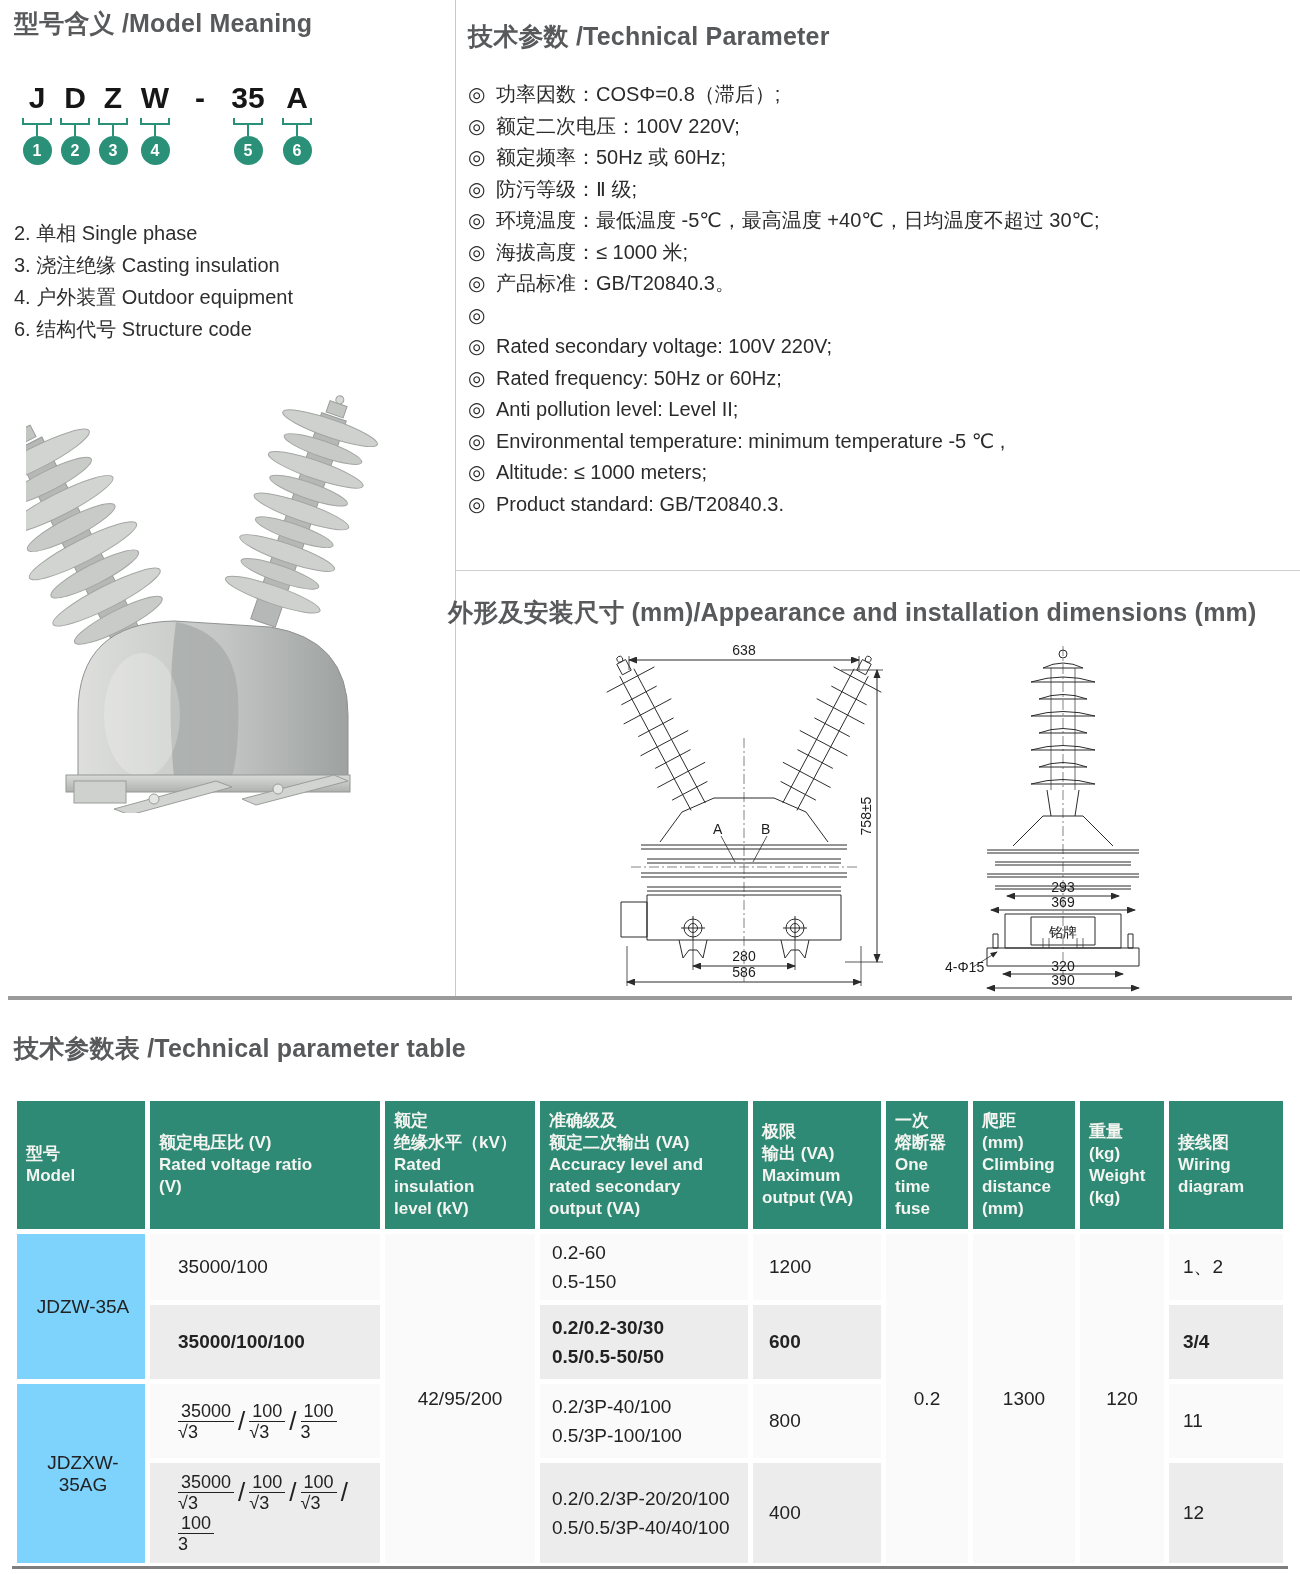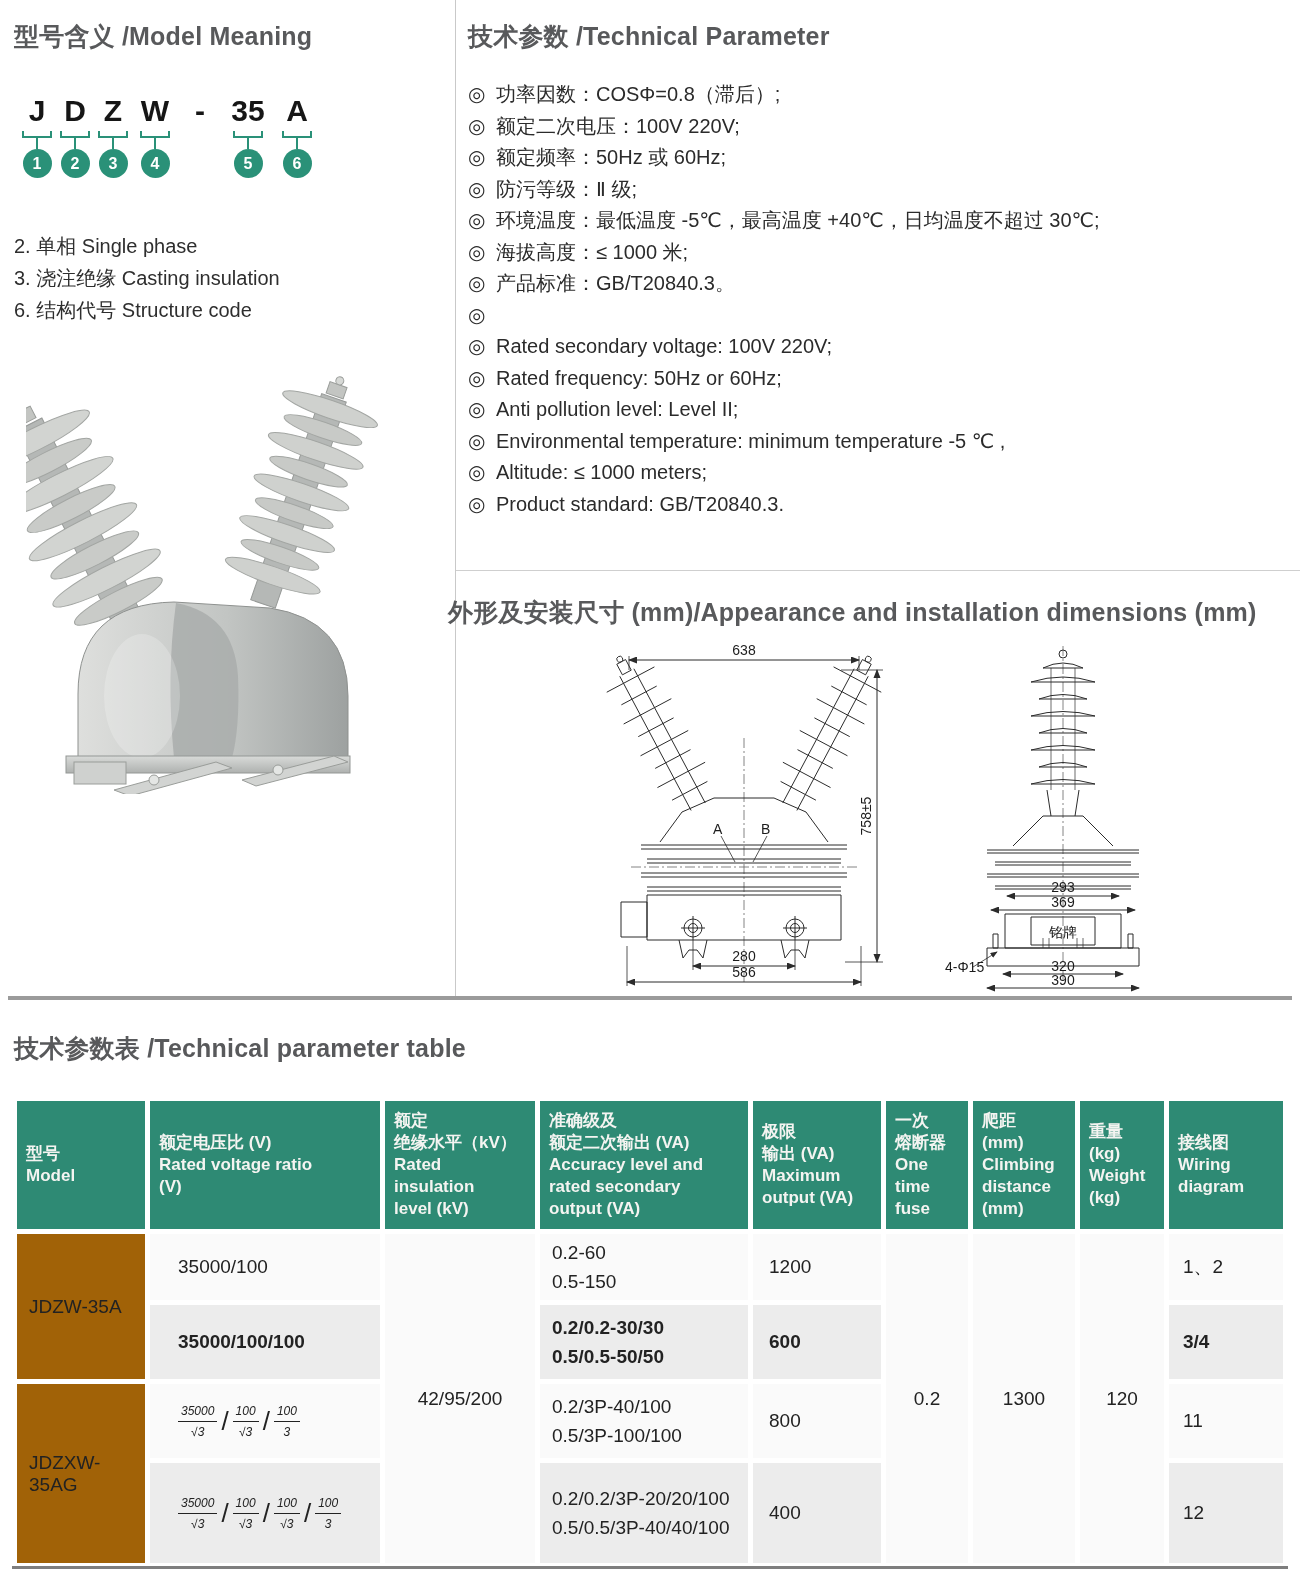--- a/index.html
+++ b/index.html
@@ -3,21 +3,21 @@
 <meta charset="utf-8">
 <style>
   * { margin:0; padding:0; box-sizing:border-box; }
   html,body { background:#ffffff; }
   body { font-family:"Liberation Sans","DejaVu Sans",sans-serif; color:#2b2b2b; }
   .page { position:relative; width:1300px; height:1574px; background:#fff; overflow:hidden; }
 
   .sec-title { font-size:25px; font-weight:bold; color:#58595b; letter-spacing:.2px; }
 
   
-  .col-left { position:absolute; left:14px; top:20px; width:430px; }
+  .col-left { position:absolute; left:14px; top:7px; width:430px; }
   .code-row { display:flex; align-items:flex-start; margin-top:42px; margin-left:4px; }
   .code-part { display:flex; flex-direction:column; align-items:center; }
   .code-letter { font-size:30px; font-weight:bold; color:#161616; line-height:32px; }
   .tbar { width:30px; height:7px; border-bottom:2px solid #2a9178; border-left:2px solid #2a9178; border-right:2px solid #2a9178; margin-top:4px; }
   .tstem { width:2px; height:11px; background:#2a9178; }
   .numball { width:29px; height:29px; border-radius:50%; background:#2a9178; color:#fff; font-size:16px; font-weight:bold; display:flex; align-items:center; justify-content:center; }
   .model-list { list-style:none; margin-top:52px; }
   .model-list li { font-size:20px; line-height:32px; color:#2e2e2e; }
   .photo-wrap { margin-top:40px; margin-left:12px; }
 
@@ -40,27 +40,27 @@
 
   
   .tbl-title { position:absolute; left:14px; top:1032px; }
   .ptable-wrap { position:absolute; left:12px; top:1096px; width:1276px; }
   table.ptable { width:1276px; table-layout:fixed; border-collapse:separate; border-spacing:5px 5px; }
   .ptable th { background:#2e8a74; color:#f4f4f1; font-weight:bold; font-size:17px; line-height:1.3; text-align:left; vertical-align:middle; padding:8px 9px; height:128px; }
   .ptable td { font-size:19px; color:#222; vertical-align:middle; padding:4px 8px; }
   .r1 td.cell { background:#fafafa; }
   .r2 td.cell { background:#ececec; }
   td.mc { background:#fafafa; text-align:center; }
-  td.model-cell { background:#a16207; text-align:left; padding-left:12px; }
+  td.model-cell { background:#7dd3fc; text-align:center; padding-left:12px; }
   td.ratio { padding-left:28px; }
   td.acc { padding-left:12px; line-height:29px; }
   td.max { padding-left:16px; }
   td.wire { padding-left:14px; }
   .rowA { height:56px; } .rowB { height:74px;font-weight:bold; } .rowC { height:74px; } .rowD { height:100px; }
-  .frac { display:inline-block; text-align:center; vertical-align:middle; font-size:12px; line-height:20px;font-style:italic; }
+  .frac { display:inline-block; text-align:left; vertical-align:middle; font-size:18px; line-height:20px; }
   .fn { display:block; border-bottom:1.5px solid #222; padding:0 3px; }
   .fd { display:block; }
   .fsl { display:inline-block; margin:0 4px; font-size:26px; vertical-align:middle; }
   .bottom-rule { width:1276px; height:3px; background:#7e7e7e; margin-top:-2px; }
 </style>
 </head>
 <body>
 
 <div class="page">
 
@@ -105,20 +105,21 @@
         <span class="code-letter">A</span>
         <span class="tbar"></span>
           <span class="tstem"></span>
         <span class="numball">6</span>
       </div>
     </div>
 
     <ul class="model-list">
       <li>2. 单相 Single phase</li>
       <li>3. 浇注绝缘 Casting insulation</li>
+      <li>4. 户外装置 Outdoor equipment</li>
       <li>6. 结构代号 Structure code</li>
     </ul>
 
     <div class="photo-wrap">
       <svg width="358" height="428" viewBox="0 0 358 428">
         <defs>
           <linearGradient id="gBody" x1="0" y1="0" x2="1" y2="0">
             <stop offset="0" stop-color="#dedfdd"></stop>
               <stop offset=".55" stop-color="#c2c5c3"></stop>
               <stop offset="1" stop-color="#9da1a0"></stop>

